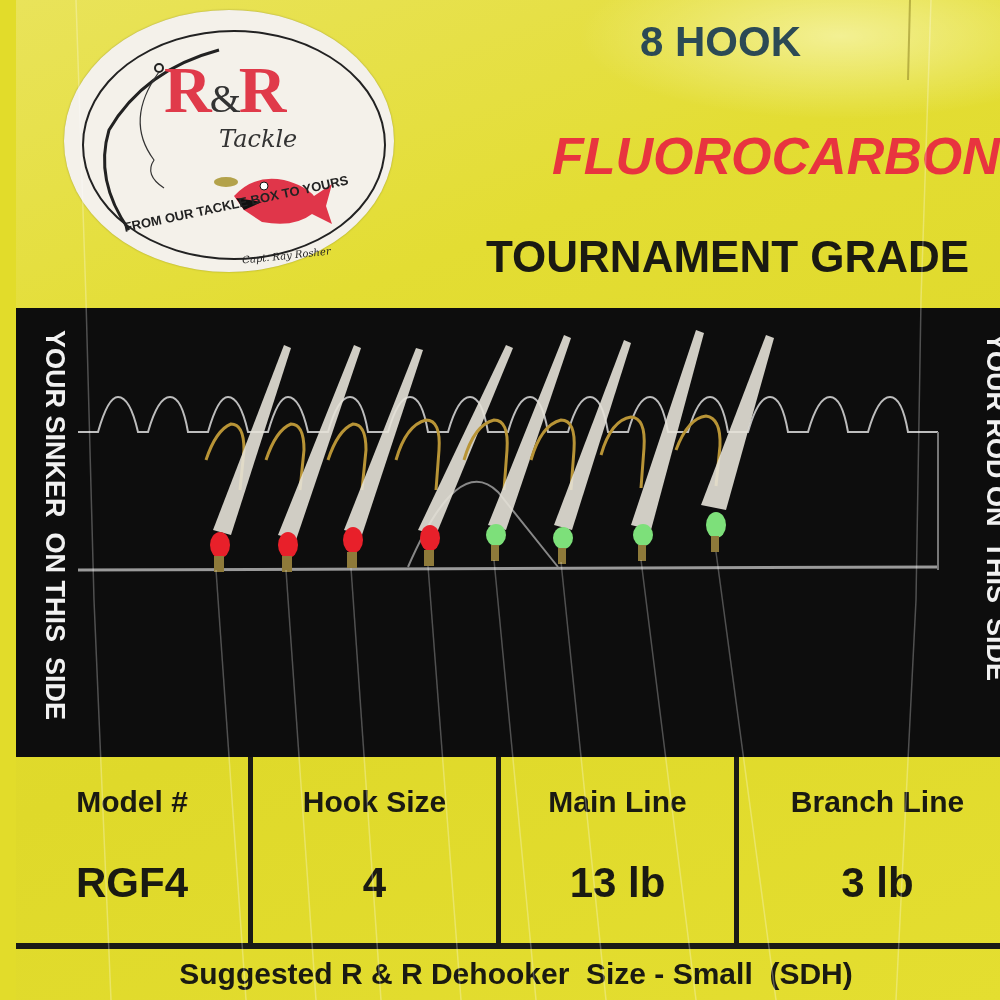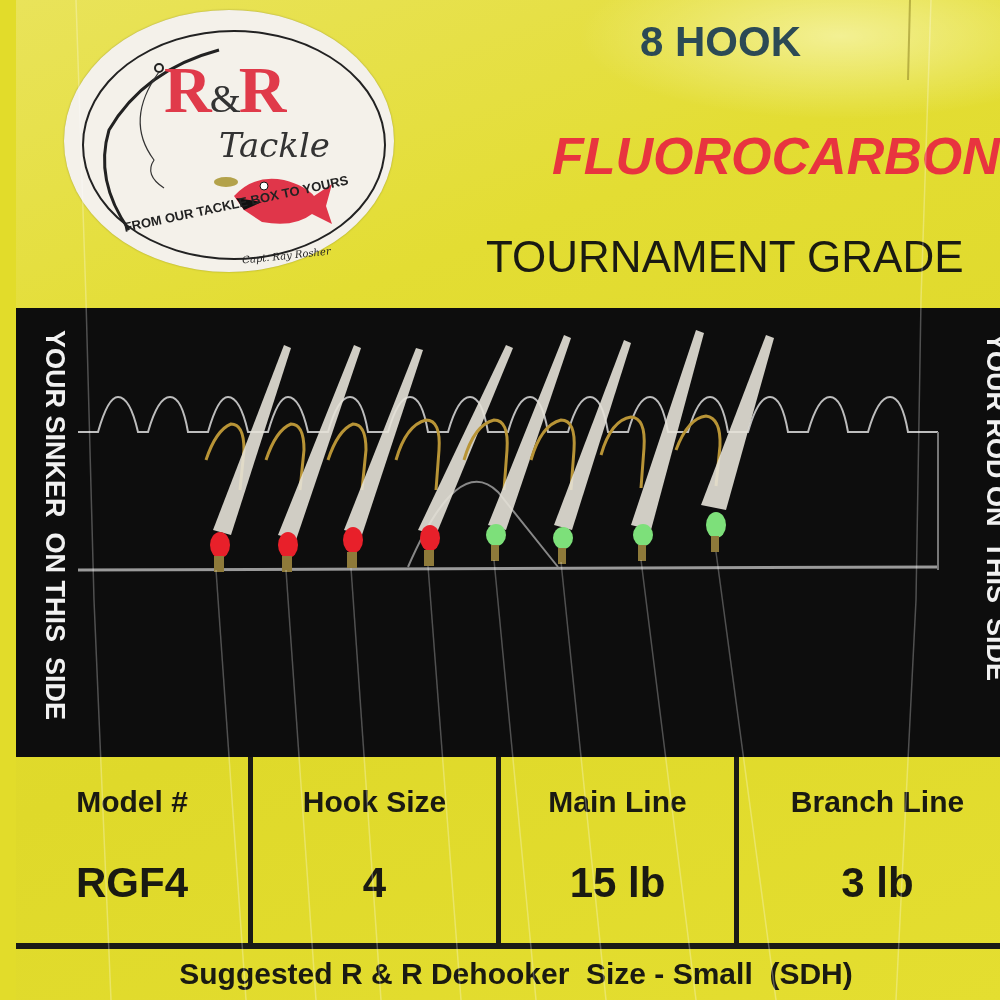--- a/index.html
+++ b/index.html
@@ -4,27 +4,27 @@
 <style>
   html,body{margin:0;padding:0;}
   body{width:1000px;height:1000px;overflow:hidden;background:#e2dc2a;font-family:"Liberation Sans",sans-serif;position:relative;}
   .card{position:absolute;left:16px;top:0;width:1000px;height:1000px;background:linear-gradient(160deg,#e9e35a 0%,#e3dd33 30%,#dfd92a 60%,#e4de30 100%);}
   .top{position:absolute;left:0;top:0;width:1000px;height:308px;}
   .glare{position:absolute;left:560px;top:0;width:440px;height:120px;background:radial-gradient(ellipse at 60% 30%,rgba(255,255,220,0.55),rgba(255,255,220,0) 70%);}
   .logo{position:absolute;left:48px;top:10px;width:330px;height:262px;border-radius:50%;background:#f4f1ea;box-shadow:0 0 2px rgba(0,0,0,0.3);}
   .logo .ring{position:absolute;left:18px;top:20px;width:300px;height:226px;border-radius:50%;border:2px solid #222;}
   .logo .rr{position:absolute;left:100px;top:42px;font-family:"Liberation Serif",serif;font-weight:bold;font-size:66px;color:#e03a4a;letter-spacing:-2px;}
   .logo .rr .amp{font-size:40px;color:#333;font-weight:normal;}
-  .logo .tackle{position:absolute;left:155px;top:115px;font-family:"DejaVu Serif",serif;font-style:italic;font-size:34px;color:#333;}
+  .logo .tackle{position:absolute;left:155px;top:115px;font-family:"DejaVu Serif",serif;font-style:italic;font-size:24px;color:#333;}
   .logo .fish{position:absolute;left:150px;top:156px;}
   .logo .slogan{position:absolute;left:60px;top:210px;font-size:13px;font-weight:bold;color:#222;transform:rotate(-12deg);transform-origin:left;}
   .logo .capt{position:absolute;left:178px;top:240px;font-family:"DejaVu Serif",serif;font-style:italic;font-size:10px;color:#222;transform:rotate(-6deg);}
   .t8{position:absolute;left:624px;top:18px;font-size:42px;font-weight:bold;color:#2c4a55;letter-spacing:0px;}
   .tfluoro{position:absolute;left:536px;top:126px;font-size:52px;font-weight:bold;font-style:italic;color:#e8343f;}
-  .ttourn{position:absolute;left:470px;top:232px;font-size:44px;font-weight:normal;color:#1a1a12;letter-spacing:0px;}
+  .ttourn{position:absolute;left:470px;top:232px;font-size:44px;font-weight:bold;color:#1a1a12;letter-spacing:0px;}
   .band{position:absolute;left:0;top:308px;width:1000px;height:449px;background:#0d0d0d;}
   .vtext-left{position:absolute;left:14px;top:330px;width:40px;height:420px;writing-mode:vertical-rl;color:#f1f1f1;font-weight:bold;font-size:27px;letter-spacing:0px;white-space:pre;}
   .vtext-right{position:absolute;left:955px;top:333px;width:40px;height:420px;writing-mode:vertical-rl;color:#f1f1f1;font-weight:bold;font-size:27px;white-space:pre;}
   .holder{position:absolute;left:62px;top:392px;width:870px;height:180px;}
   .lures{position:absolute;left:0;top:0;width:1000px;height:1000px;pointer-events:none;}
   .table{position:absolute;left:0;top:757px;width:1000px;height:243px;}
   .cell{position:absolute;top:0;height:186px;text-align:center;}
   .cell .h{position:absolute;left:0;right:0;top:28px;font-size:30px;font-weight:bold;color:#1a1a12;}
   .cell .v{position:absolute;left:0;right:0;top:102px;font-size:42px;font-weight:bold;color:#1a1a12;}
   .vdiv{position:absolute;top:0;width:5px;height:190px;background:#1a1a16;}
@@ -134,21 +134,21 @@
       <div class="v">RGF4</div>
     </div>
     <div class="vdiv" style="left:232px"></div>
     <div class="cell" style="left:237px;width:243px">
       <div class="h">Hook Size</div>
       <div class="v">4</div>
     </div>
     <div class="vdiv" style="left:480px"></div>
     <div class="cell" style="left:485px;width:233px">
       <div class="h">Main Line</div>
-      <div class="v">15 lb</div>
+      <div class="v">13 lb</div>
     </div>
     <div class="vdiv" style="left:718px"></div>
     <div class="cell" style="left:723px;width:277px">
       <div class="h">Branch Line</div>
       <div class="v">3 lb</div>
     </div>
     <div class="hdiv"></div>
     <div class="foot">Suggested R &amp; R Dehooker  Size - Small  (SDH)</div>
   </div>
 

